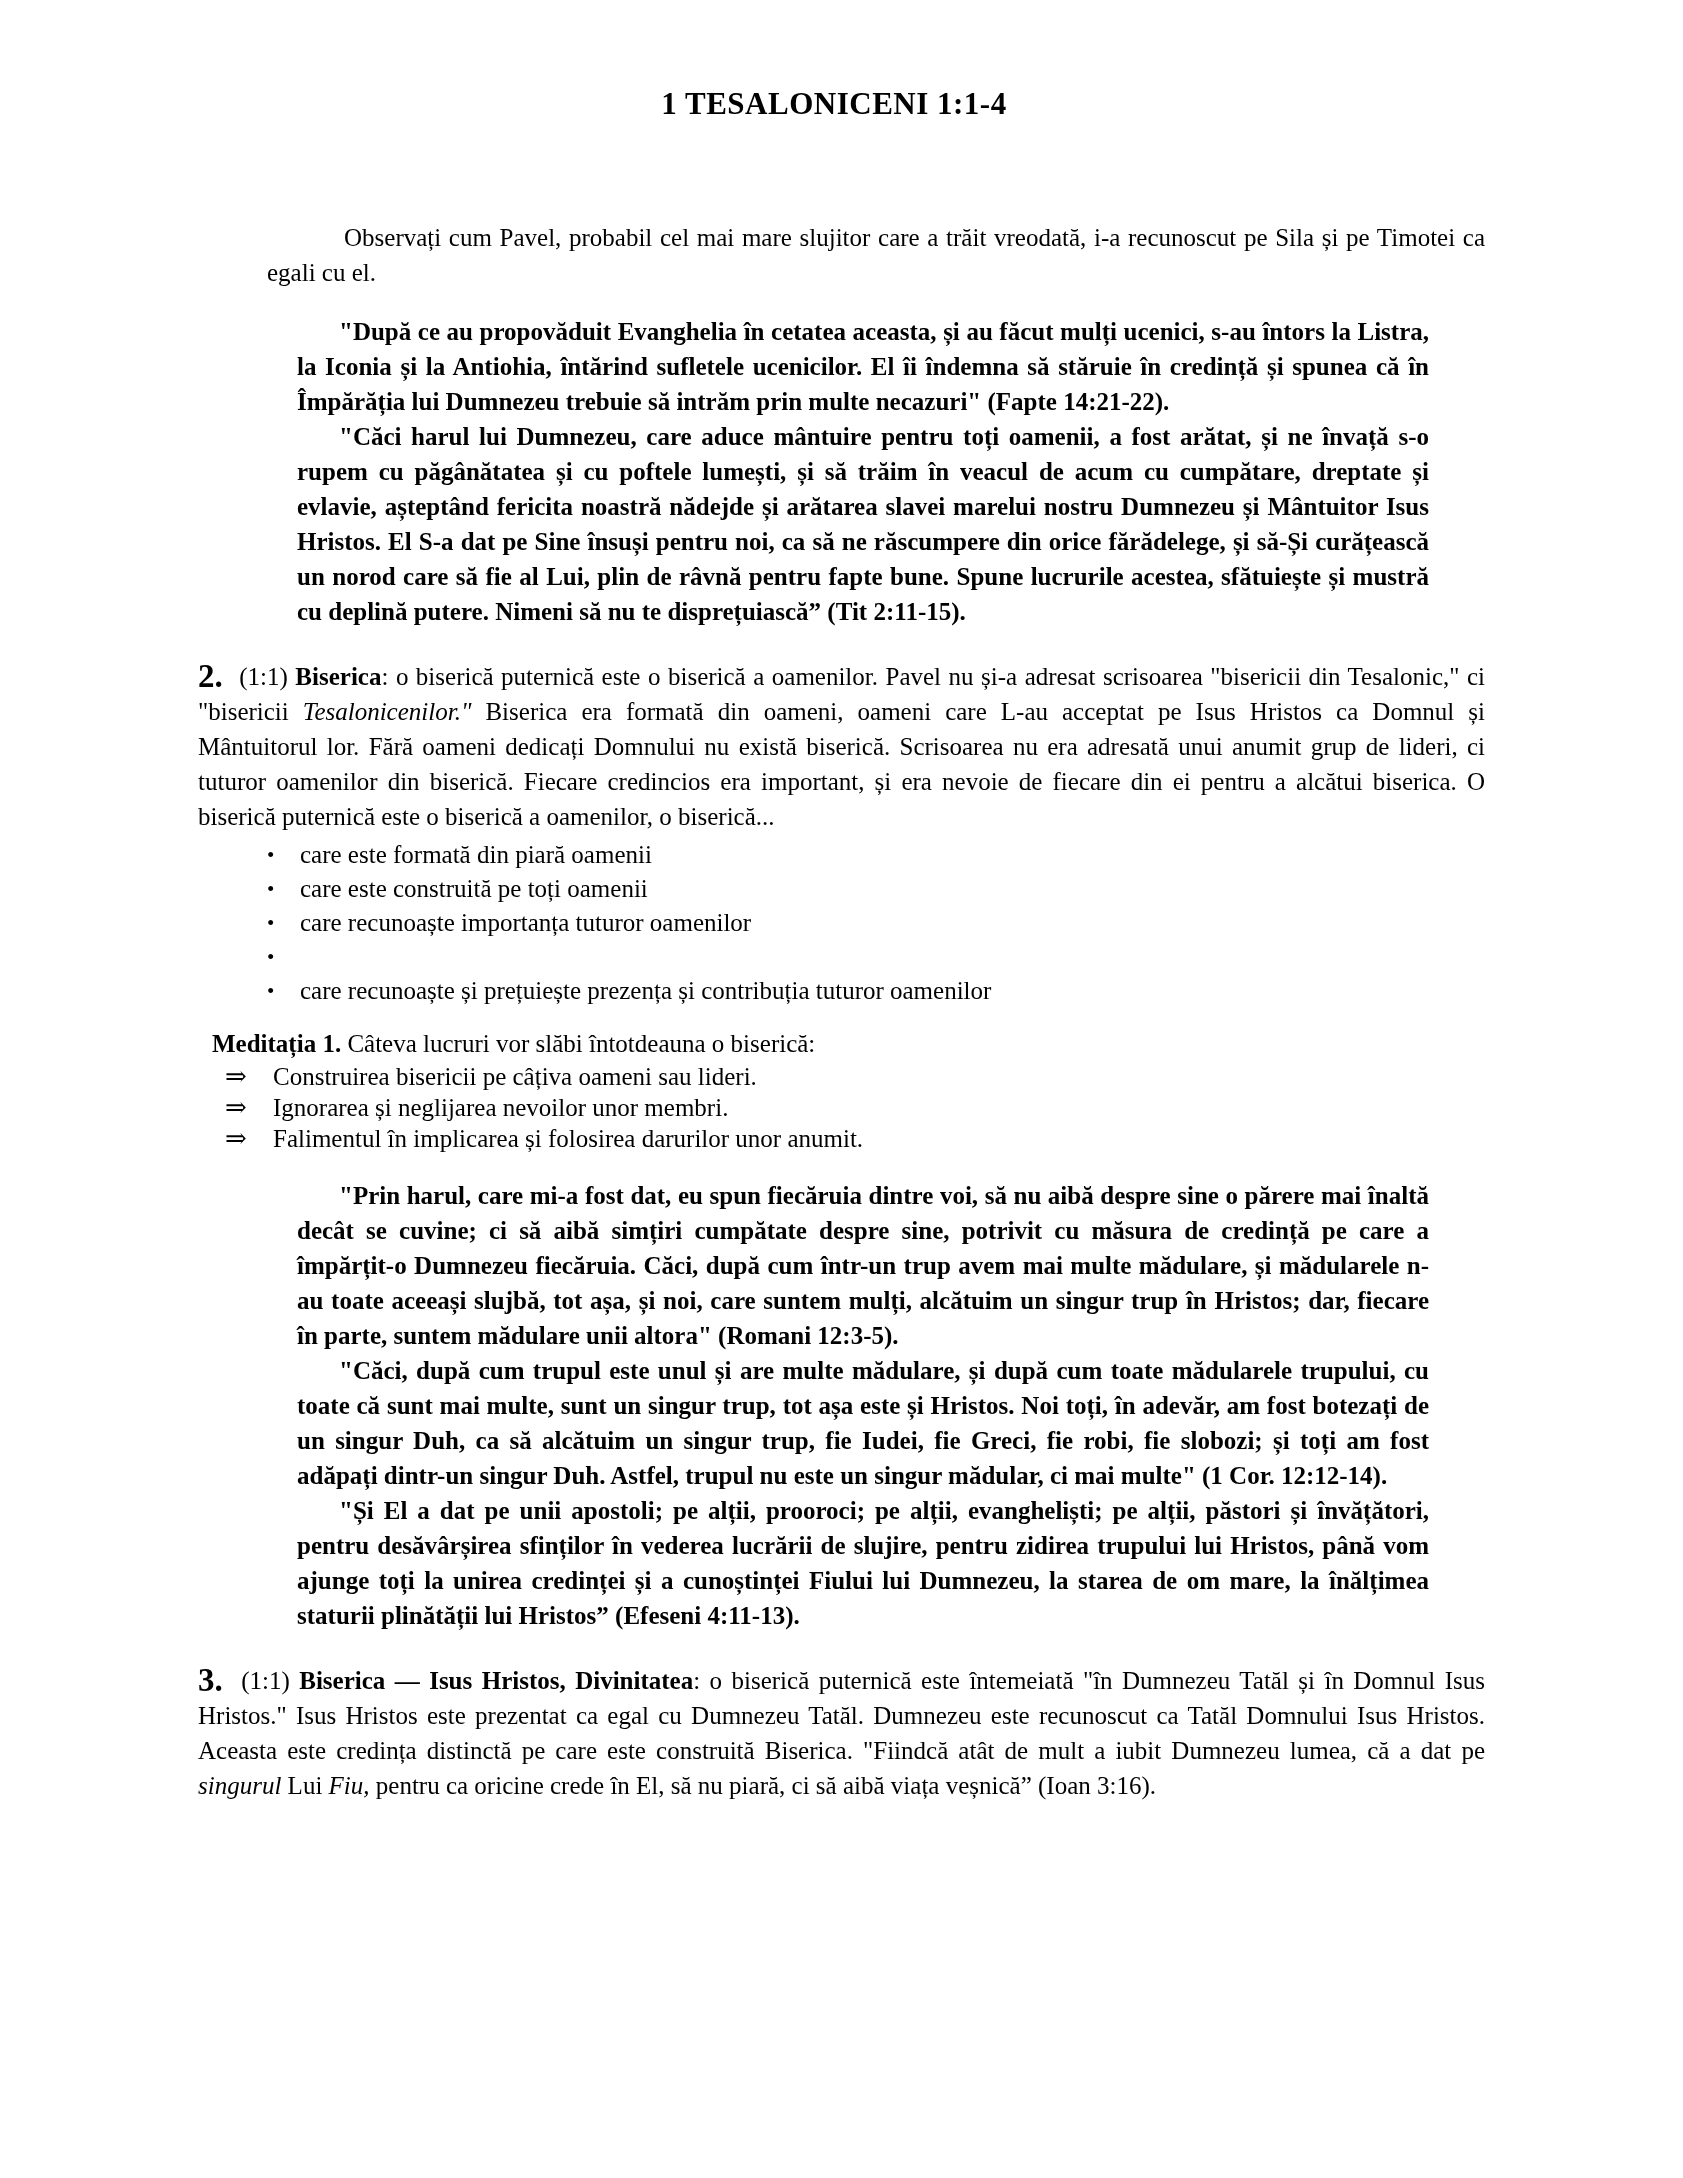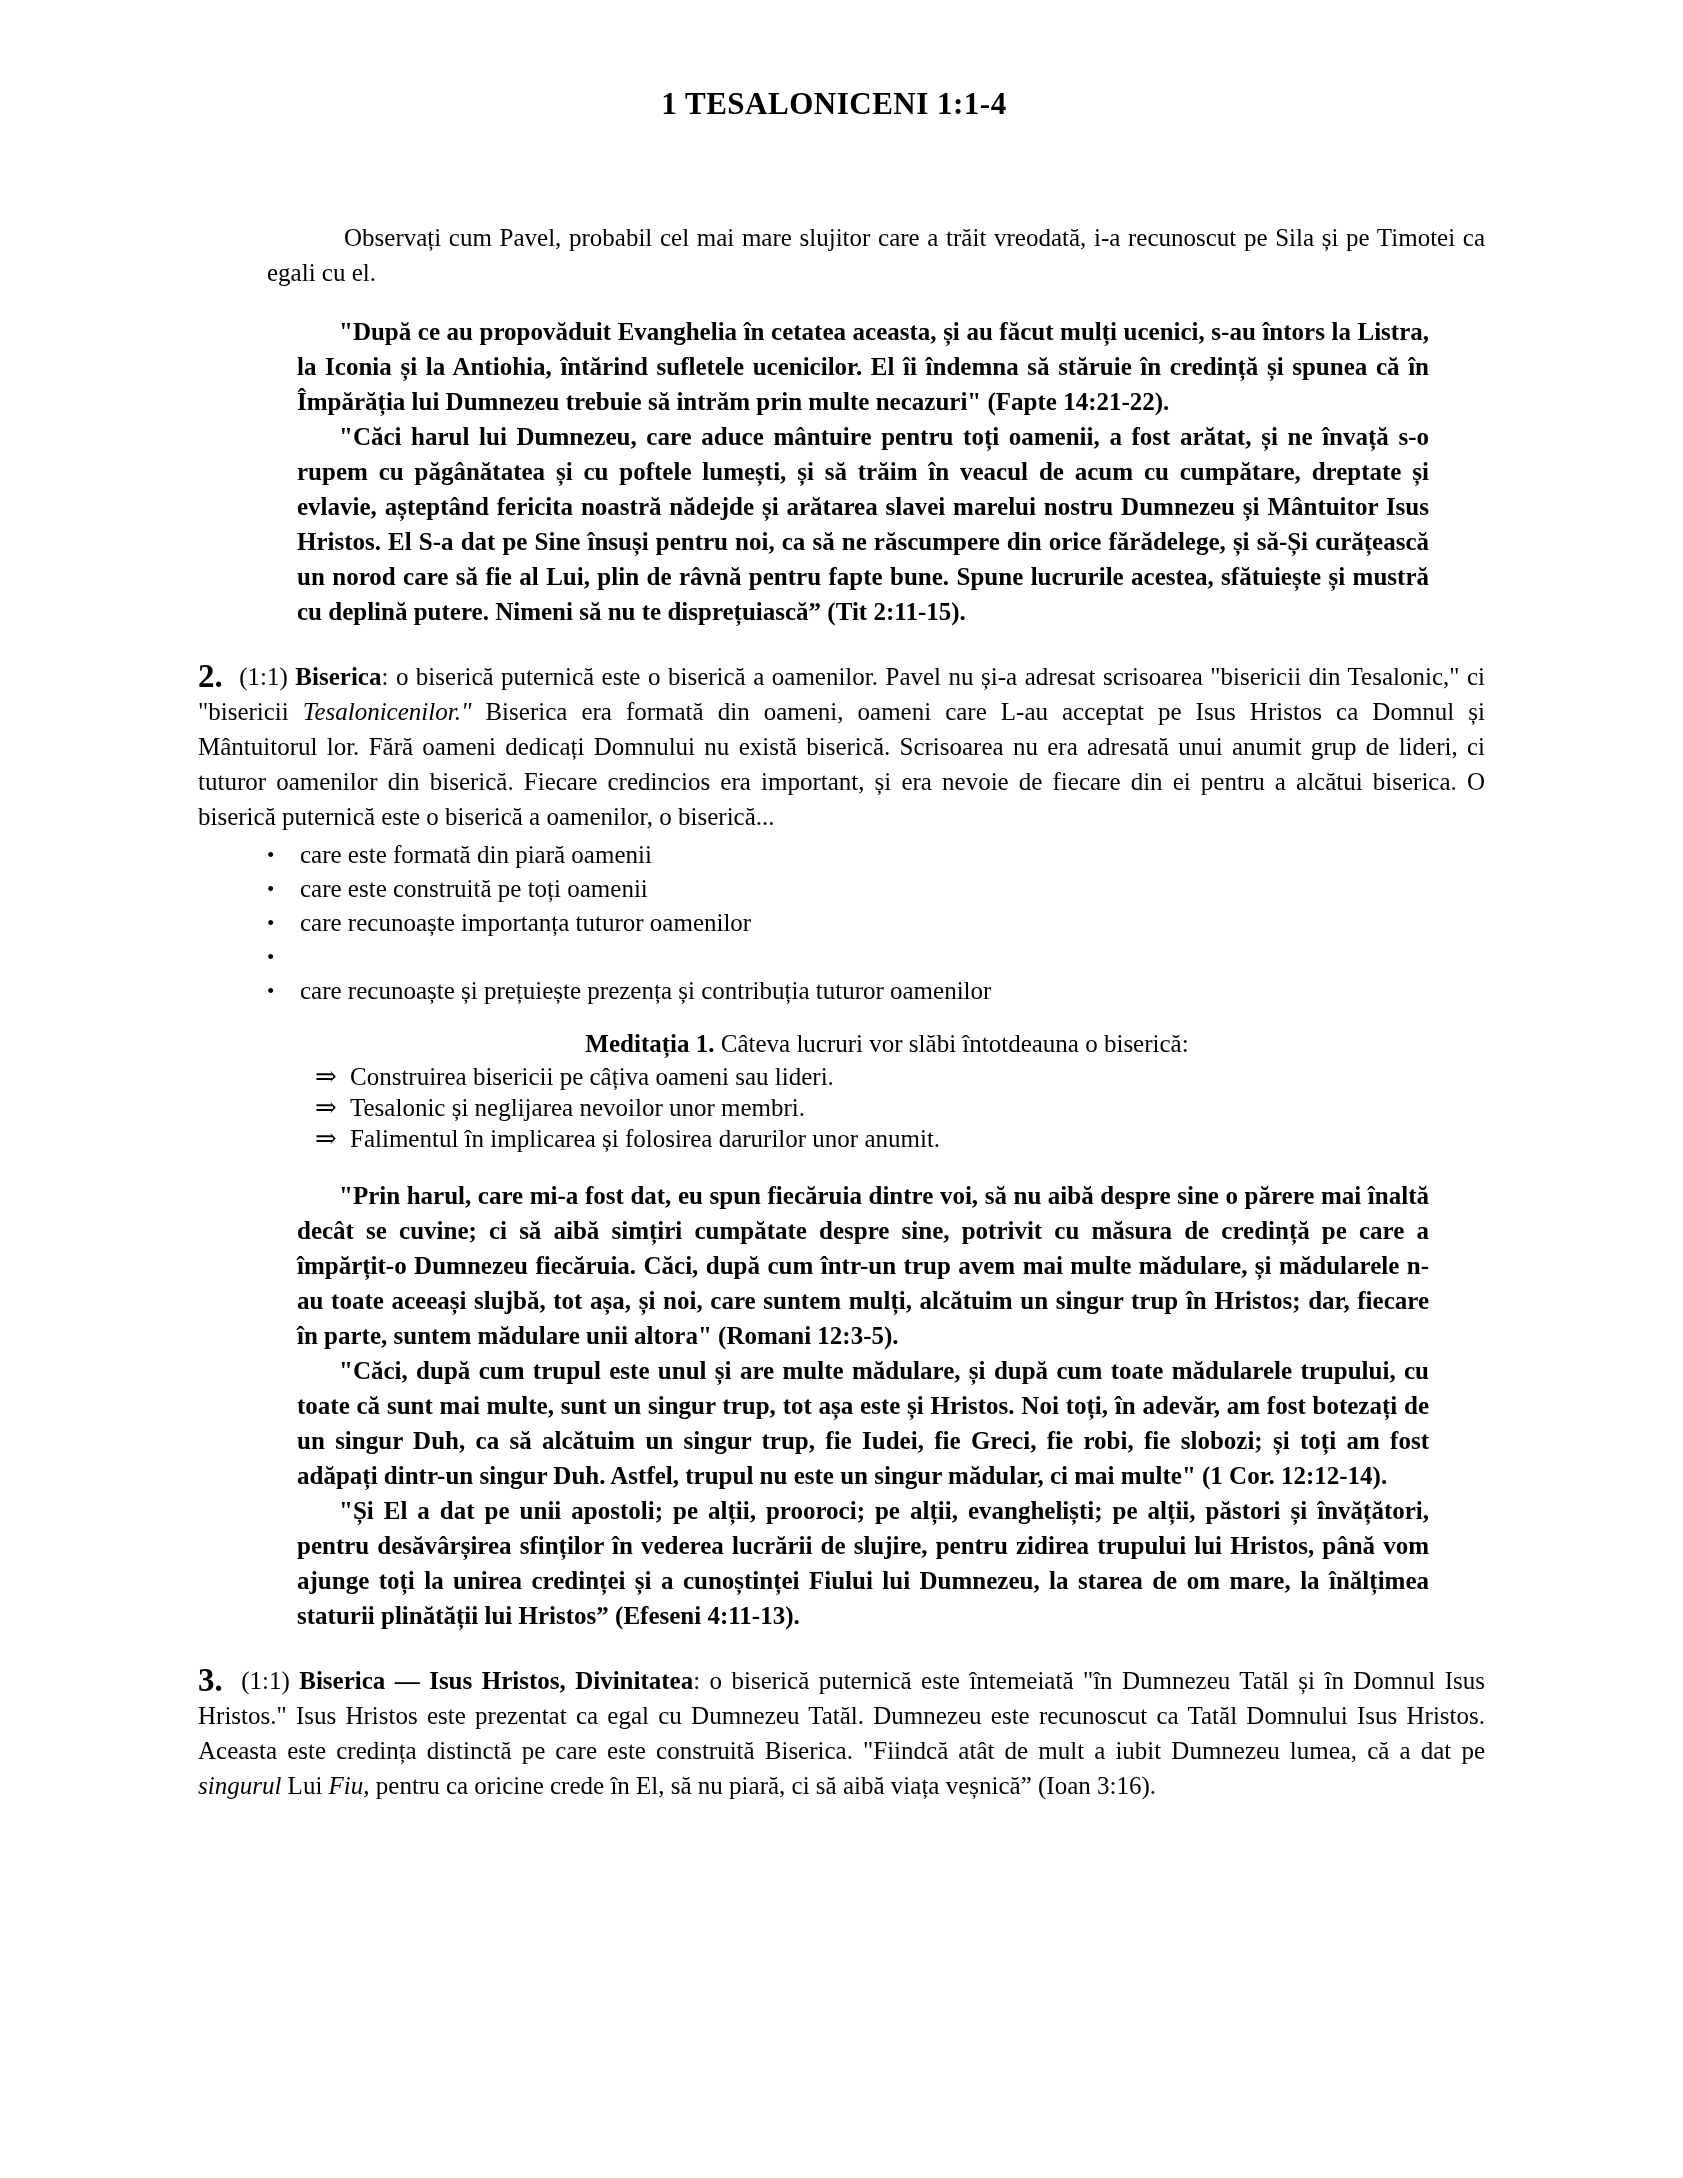--- a/index.html
+++ b/index.html
@@ -58,21 +58,21 @@
   }
   .bullet-list li {
     display: flex;
     line-height: 34px;
   }
   .bullet-list .marker {
     flex: none;
     width: 33px;
     font-size: 21px;
   }
-  .meditation { margin: 18px 0 0 106px; text-align: center; }
+  .meditation { margin: 18px 0 0 29px; }
   .meditation-header { margin: 0; }
   .arrow-list {
     list-style: none;
     margin: 0;
     padding: 0 0 0 13px;
   }
   .arrow-list li {
     display: flex;
     line-height: 31px;
   }
@@ -145,21 +145,21 @@
 
   <div class="meditation">
     <p class="meditation-header"><span class="run bold">Meditația 1.</span><span class="run normal"> Câteva lucruri vor slăbi întotdeauna o biserică:</span></p>
     <ul class="arrow-list">
       <li>
           <span class="marker">⇒</span>
           <span>Construirea bisericii pe câțiva oameni sau lideri.</span>
         </li>
       <li>
           <span class="marker">⇒</span>
-          <span>Tesalonic și neglijarea nevoilor unor membri.</span>
+          <span>Ignorarea și neglijarea nevoilor unor membri.</span>
         </li>
       <li>
           <span class="marker">⇒</span>
           <span>Falimentul în implicarea și folosirea darurilor unor anumit.</span>
         </li>
     </ul>
   </div>
 
   <div class="quote-block">
     <p>"Prin harul, care mi-a fost dat, eu spun fiecăruia dintre voi, să nu aibă despre sine o părere mai înaltă decât se cuvine; ci să aibă simțiri cumpătate despre sine, potrivit cu măsura de credință pe care a împărțit-o Dumnezeu fiecăruia. Căci, după cum într-un trup avem mai multe mădulare, și mădularele n-au toate aceeași slujbă, tot așa, și noi, care suntem mulți, alcătuim un singur trup în Hristos; dar, fiecare în parte, suntem mădulare unii altora" (Romani 12:3-5).</p>

